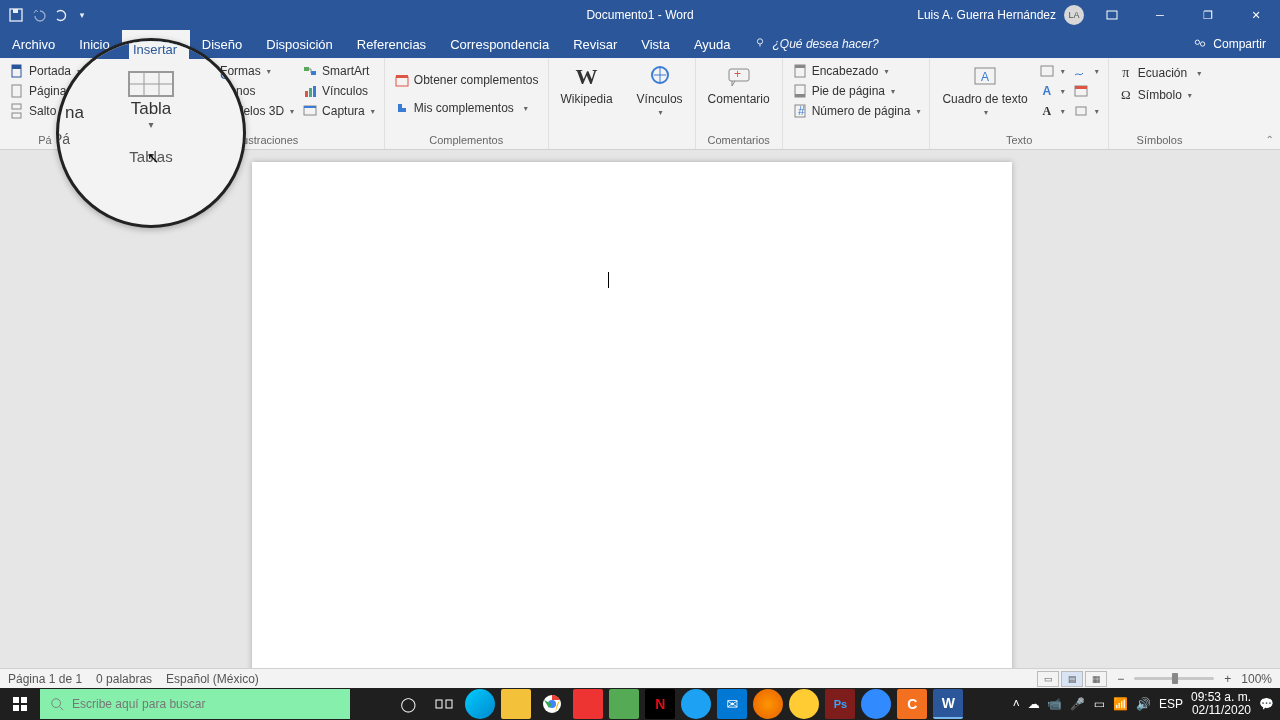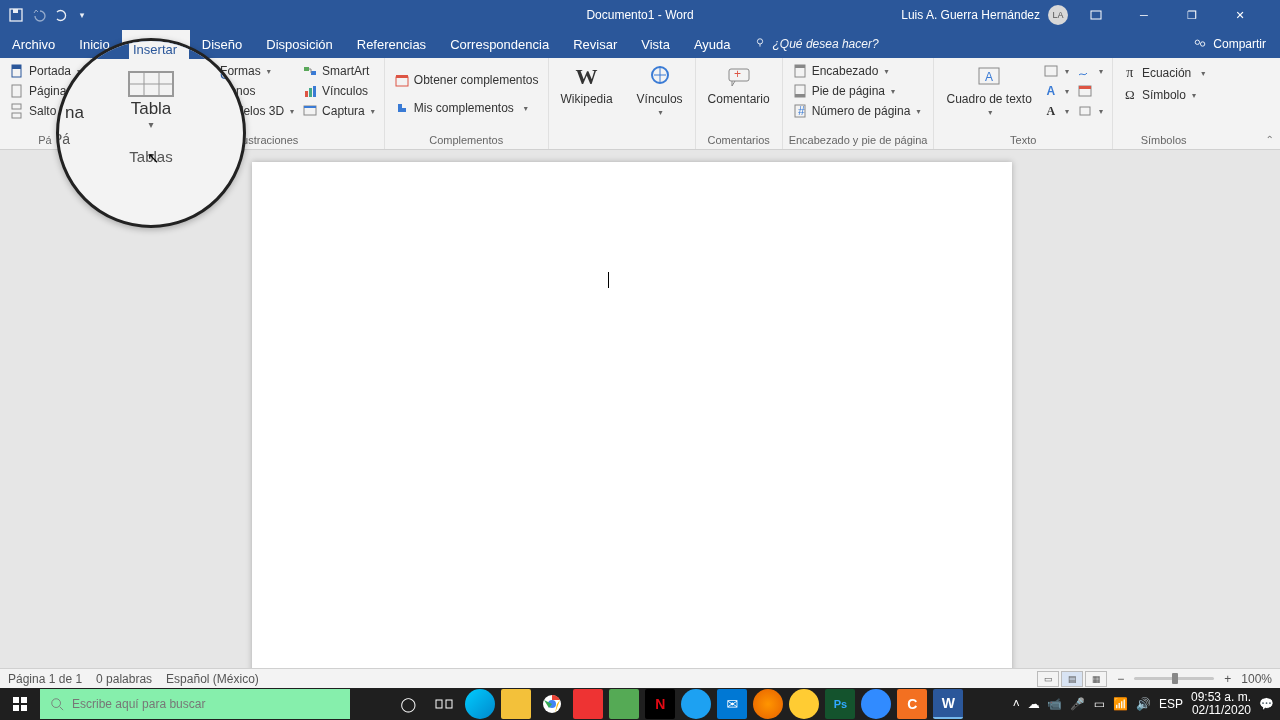--- a/index.html
+++ b/index.html
@@ -1,21 +1,21 @@
 <!DOCTYPE html>
 <html><head>
 <meta charset="utf-8">
 <style>
 *{margin:0;padding:0;box-sizing:border-box;font-family:"Segoe UI",Arial,sans-serif;font-size:12px;user-select:none}
 html,body{width:1280px;height:720px;overflow:hidden;background:#e6e6e6}
 .title-bar{height:30px;background:#2b579a;color:#fff;display:flex;align-items:center;position:relative}
 .qat{display:flex;align-items:center;gap:6px;padding:0 8px}
 .qat-icon{width:16px;height:16px;display:flex;align-items:center;justify-content:center;opacity:.9}
 .doc-title{position:absolute;left:50%;transform:translateX(-50%);font-size:12px}
-.title-right{margin-left:auto;display:flex;align-items:center;gap:8px;padding-right:20px}
+.title-right{margin-left:auto;display:flex;align-items:center;gap:8px;padding-right:4px}
 .avatar{width:20px;height:20px;border-radius:50%;background:#d8d8d8;color:#555;display:flex;align-items:center;justify-content:center;font-size:9px}
 .win-btn{width:40px;height:30px;display:flex;align-items:center;justify-content:center;font-size:11px}
 .tab-strip{height:28px;background:#2b579a;display:flex;align-items:stretch;color:#fff}
 .tab{padding:0 12px;display:flex;align-items:center;font-size:13px;cursor:pointer}
 .tab.active{background:#f3f3f3;color:#2b579a}
 .tell-me{margin-left:10px;display:flex;align-items:center;gap:6px;font-style:italic;opacity:.95}
 .share{margin-left:auto;display:flex;align-items:center;gap:6px;padding:0 14px}
 .share svg{width:14px;height:14px}
 .ribbon{height:92px;background:#f3f3f3;border-bottom:1px solid #d0d0d0;display:flex;position:relative}
 .group{display:flex;flex-direction:column;padding:3px 6px 0;border-right:1px solid #e0e0e0;height:100%}
@@ -350,21 +350,20 @@
               <svg viewBox="0 0 16 16">
                 <rect x="3" y="2" width="10" height="12" fill="none" stroke="#888"></rect>
                 <text x="6" y="12" font-size="8" fill="#3a7bd5">#</text>
               </svg>
             </span>
             <span>Número de página</span>
             <span class="drop-caret">▾</span>
           </div>
       </div>
     </div>
-    <div class="group-label">Encabezado y pie de página</div>
   </div>
 
   <div class="group">
     <div class="group-body">
       <div class="big-btn">
           <span class="big-ic">
             <svg viewBox="0 0 32 28">
               <rect x="6" y="5" width="20" height="16" fill="none" stroke="#888"></rect>
               <text x="12" y="18" font-size="12" fill="#3a7bd5">A</text>
             </svg>
@@ -525,21 +524,21 @@
           <path d="M18 6l-5 13 2-9" fill="#fbbc05"></path>
         </svg>
       </div>
     <div class="tb-app" style="background:#e33"></div>
     <div class="tb-app" style="background:#5a5"></div>
     <div class="tb-app" style="background:#000;color:#e50914;font-weight:bold">N</div>
     <div class="tb-app" style="background:#1da1f2;border-radius:50%"></div>
     <div class="tb-app" style="background:#0078d4">✉</div>
     <div class="tb-app" style="background:radial-gradient(#ff9500,#e66000);border-radius:50%"></div>
     <div class="tb-app" style="background:#fc3;border-radius:50%"></div>
-    <div class="tb-app" style="background:#14532d;color:#31a8ff;font-size:11px;font-weight:bold">Ps</div>
+    <div class="tb-app" style="background:#7f1d1d;color:#31a8ff;font-size:11px;font-weight:bold">Ps</div>
     <div class="tb-app" style="background:#318bff;border-radius:50%"></div>
     <div class="tb-app" style="background:#f37021;font-weight:bold">C</div>
     <div class="tb-app active" style="background:#2b579a;font-weight:bold">W</div>
   </div>
   <div class="tray">
     <span>˄</span>
     <span>☁</span>
     <span>📹</span>
     <span>🎤</span>
     <span>▭</span>

